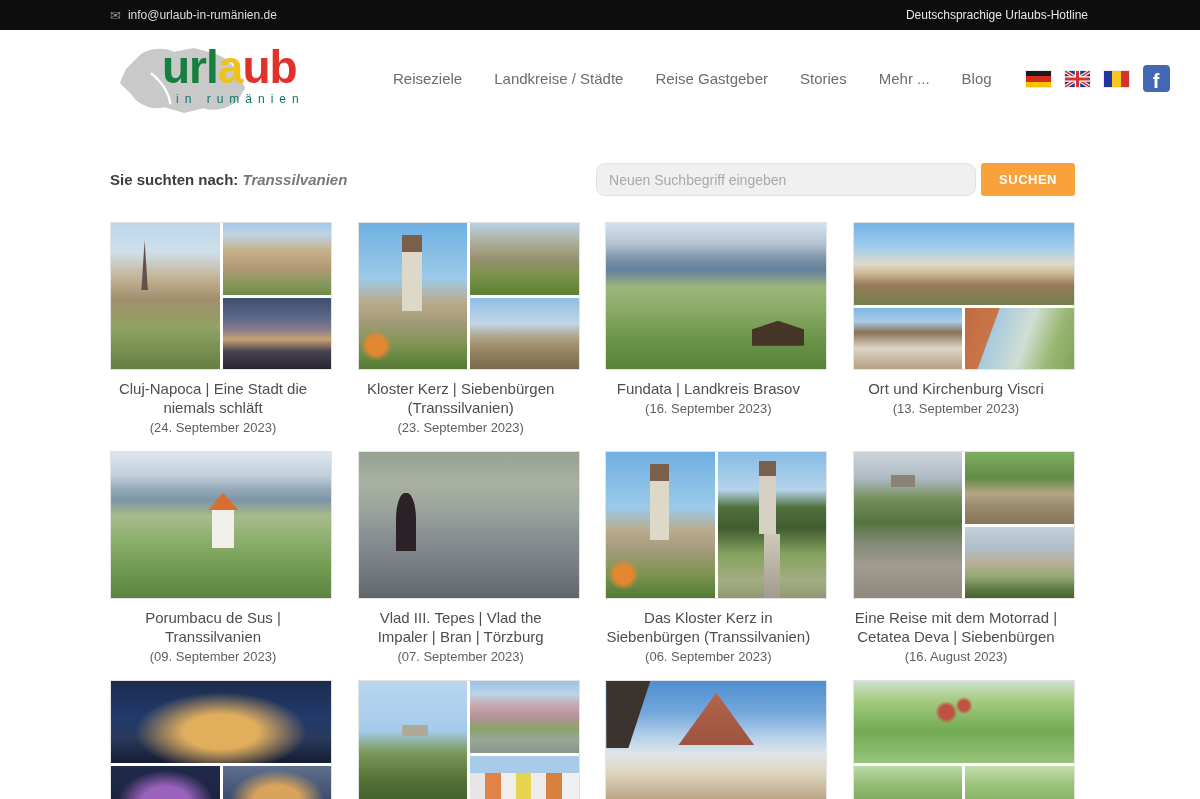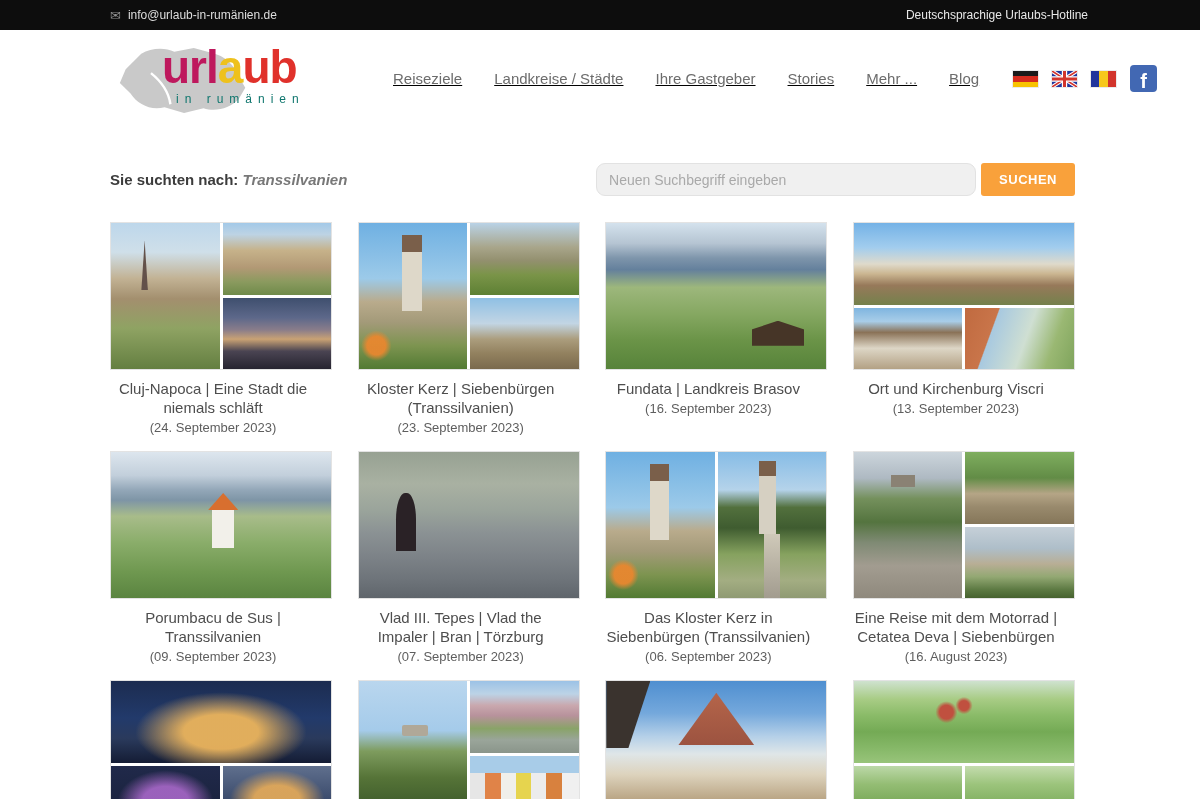--- a/index.html
+++ b/index.html
@@ -13,25 +13,25 @@
   .mail-icon { color:#8f8f8f; font-size:13px; line-height:1; }
   .hotline { color:#e8e8e8; font-size:12px; cursor:pointer; }
 
   
   .header { height:97px; background:#fff; display:flex; align-items:center;
     padding:0 110px; }
   .logo { position:relative; width:195px; height:78px; flex:0 0 auto; cursor:pointer; }
   .logo svg.map { position:absolute; left:0; top:4px; width:150px; height:70px; }
   .logo .word { position:absolute; left:52px; top:-2px; font-size:46px; font-weight:bold;
     letter-spacing:-1px; line-height:1.3; }
-  .logo .p-blue { color:#be185d; } .logo .p-yellow { color:#eec11c; } .logo .p-red { color:#e0312b; }
+  .logo .p-blue { color:#15803d; } .logo .p-yellow { color:#eec11c; } .logo .p-red { color:#e0312b; }
   .logo .sub { position:absolute; left:66px; top:52px; font-size:12px; color:#0f766e;
     letter-spacing:6px; white-space:nowrap; }
 
-  .nav { display:flex; align-items:flex-end; gap:32px; margin-left:88px;text-decoration:underline; }
+  .nav { display:flex; align-items:flex-end; gap:32px; margin-left:88px; }
   .nav-item { font-size:15px; color:#6c6c6c; cursor:pointer; white-space:nowrap; }
 
   .lang { display:flex; align-items:center; gap:14px; margin-left:34px; }
   .flag { width:25px; height:16px; display:block; cursor:pointer; box-shadow:0 0 0 1px rgba(0,0,0,.08); }
   .flag-de { background:linear-gradient(180deg,#1a1a1a 0 33.3%,#d52b1e 33.3% 66.6%,#f8c300 66.6% 100%); }
   .flag-ro { background:linear-gradient(90deg,#21359c 0 33.3%,#f7c81c 33.3% 66.6%,#d2342c 66.6% 100%); }
   .fb { width:27px; height:27px; background:#4268b3; border-radius:4px; color:#fff;
     font-weight:bold; font-size:20px; display:flex; align-items:flex-end; justify-content:center;
     line-height:1.1; cursor:pointer; overflow:hidden; }
 
@@ -161,21 +161,21 @@
       <path d="M14 26 L30 10 C40 4 54 3 64 8 L84 4 L102 9 C116 12 126 22 130 33 L137 45 L130 57 C121 66 107 70 94 66 L74 71 L54 65 C40 69 26 62 19 51 L8 40 Z" fill="#c9c9c9"></path>
       <path d="M40 30 C50 38 58 48 60 62" stroke="#ffffff" stroke-width="2.5" fill="none"></path>
     </svg>
     <div class="word"><span class="p-blue">url</span><span class="p-yellow">a</span><span class="p-red">ub</span></div>
     <div class="sub">in rumänien</div>
   </div>
 
   <nav class="nav">
     <div class="nav-item">Reiseziele</div>
     <div class="nav-item">Landkreise / Städte</div>
-    <div class="nav-item">Ihre Gastgeber</div>
+    <div class="nav-item">Reise Gastgeber</div>
     <div class="nav-item">Stories</div>
     <div class="nav-item">Mehr ...</div>
     <div class="nav-item">Blog</div>
   </nav>
 
   <div class="lang">
     <span class="flag flag-de"></span>
     <svg class="flag" viewBox="0 0 25 16">
       <rect width="25" height="16" fill="#21359c"></rect>
       <path d="M0 0 L25 16 M25 0 L0 16" stroke="#fff" stroke-width="3.6"></path>

